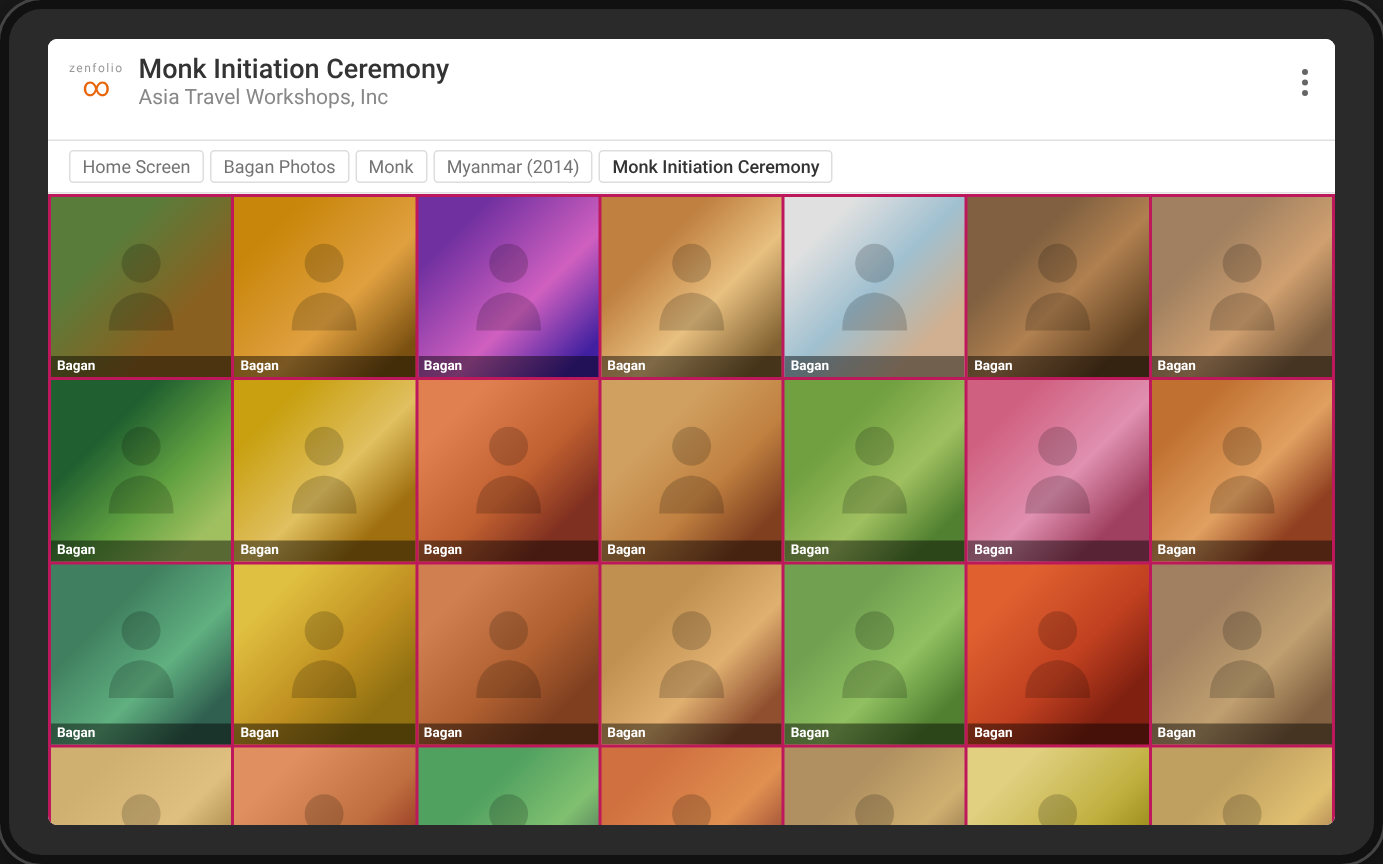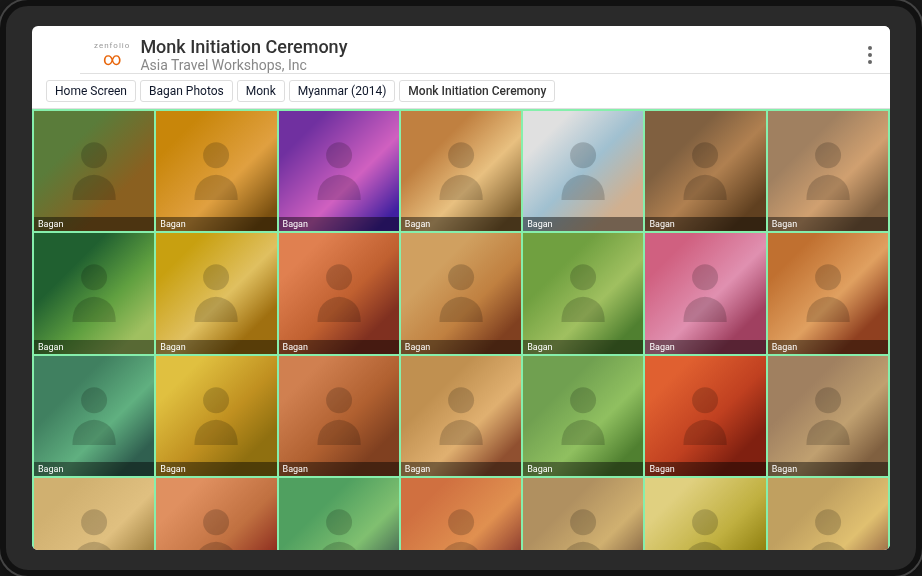--- a/index.html
+++ b/index.html
@@ -31,27 +31,26 @@
       height: 524px;
       background: #fff;
       border-radius: 6px;
       overflow: hidden;
       display: flex;
       flex-direction: column;
     }
 
     .header {
       background: #fff;
-      padding: 10px 14px 0 14px;
+      padding: 10px 14px 20px 14px;
       display: flex;
       align-items: center;
       justify-content: space-between;
       border-bottom: 1px solid #e0e0e0;
       flex-shrink: 0;
-      margin-left: 48px;
     }
 
     .header-left {
       display: flex;
       align-items: center;
       gap: 10px;
     }
 
     .zenfolio-logo {
       display: flex;
@@ -109,39 +108,40 @@
       display: flex;
       align-items: center;
       gap: 0;
       flex-wrap: wrap;
       border-bottom: 1px solid #e0e0e0;
       flex-shrink: 0;
     }
 
     .breadcrumb-item {
       font-size: 12px;
-      color: #0f172a;
+      color: #737373;
       padding: 3px 8px;
       border: 1px solid #ddd;
       border-radius: 3px;
       margin-right: 4px;
       cursor: pointer;
       white-space: nowrap;
       background: #fff;
     }
 
     .breadcrumb-item.active {
       color: #333;
       font-weight: 500;
     }
 
     .photo-grid-container {
       flex: 1;
       overflow-y: auto;
-      background: #86efac;
+      background: #be185d;
+      font-weight: bold;
     }
 
     .photo-grid {
       display: grid;
       grid-template-columns: repeat(7, 1fr);
       gap: 2px;
       padding: 2px;
     }
 
     .photo-cell {

